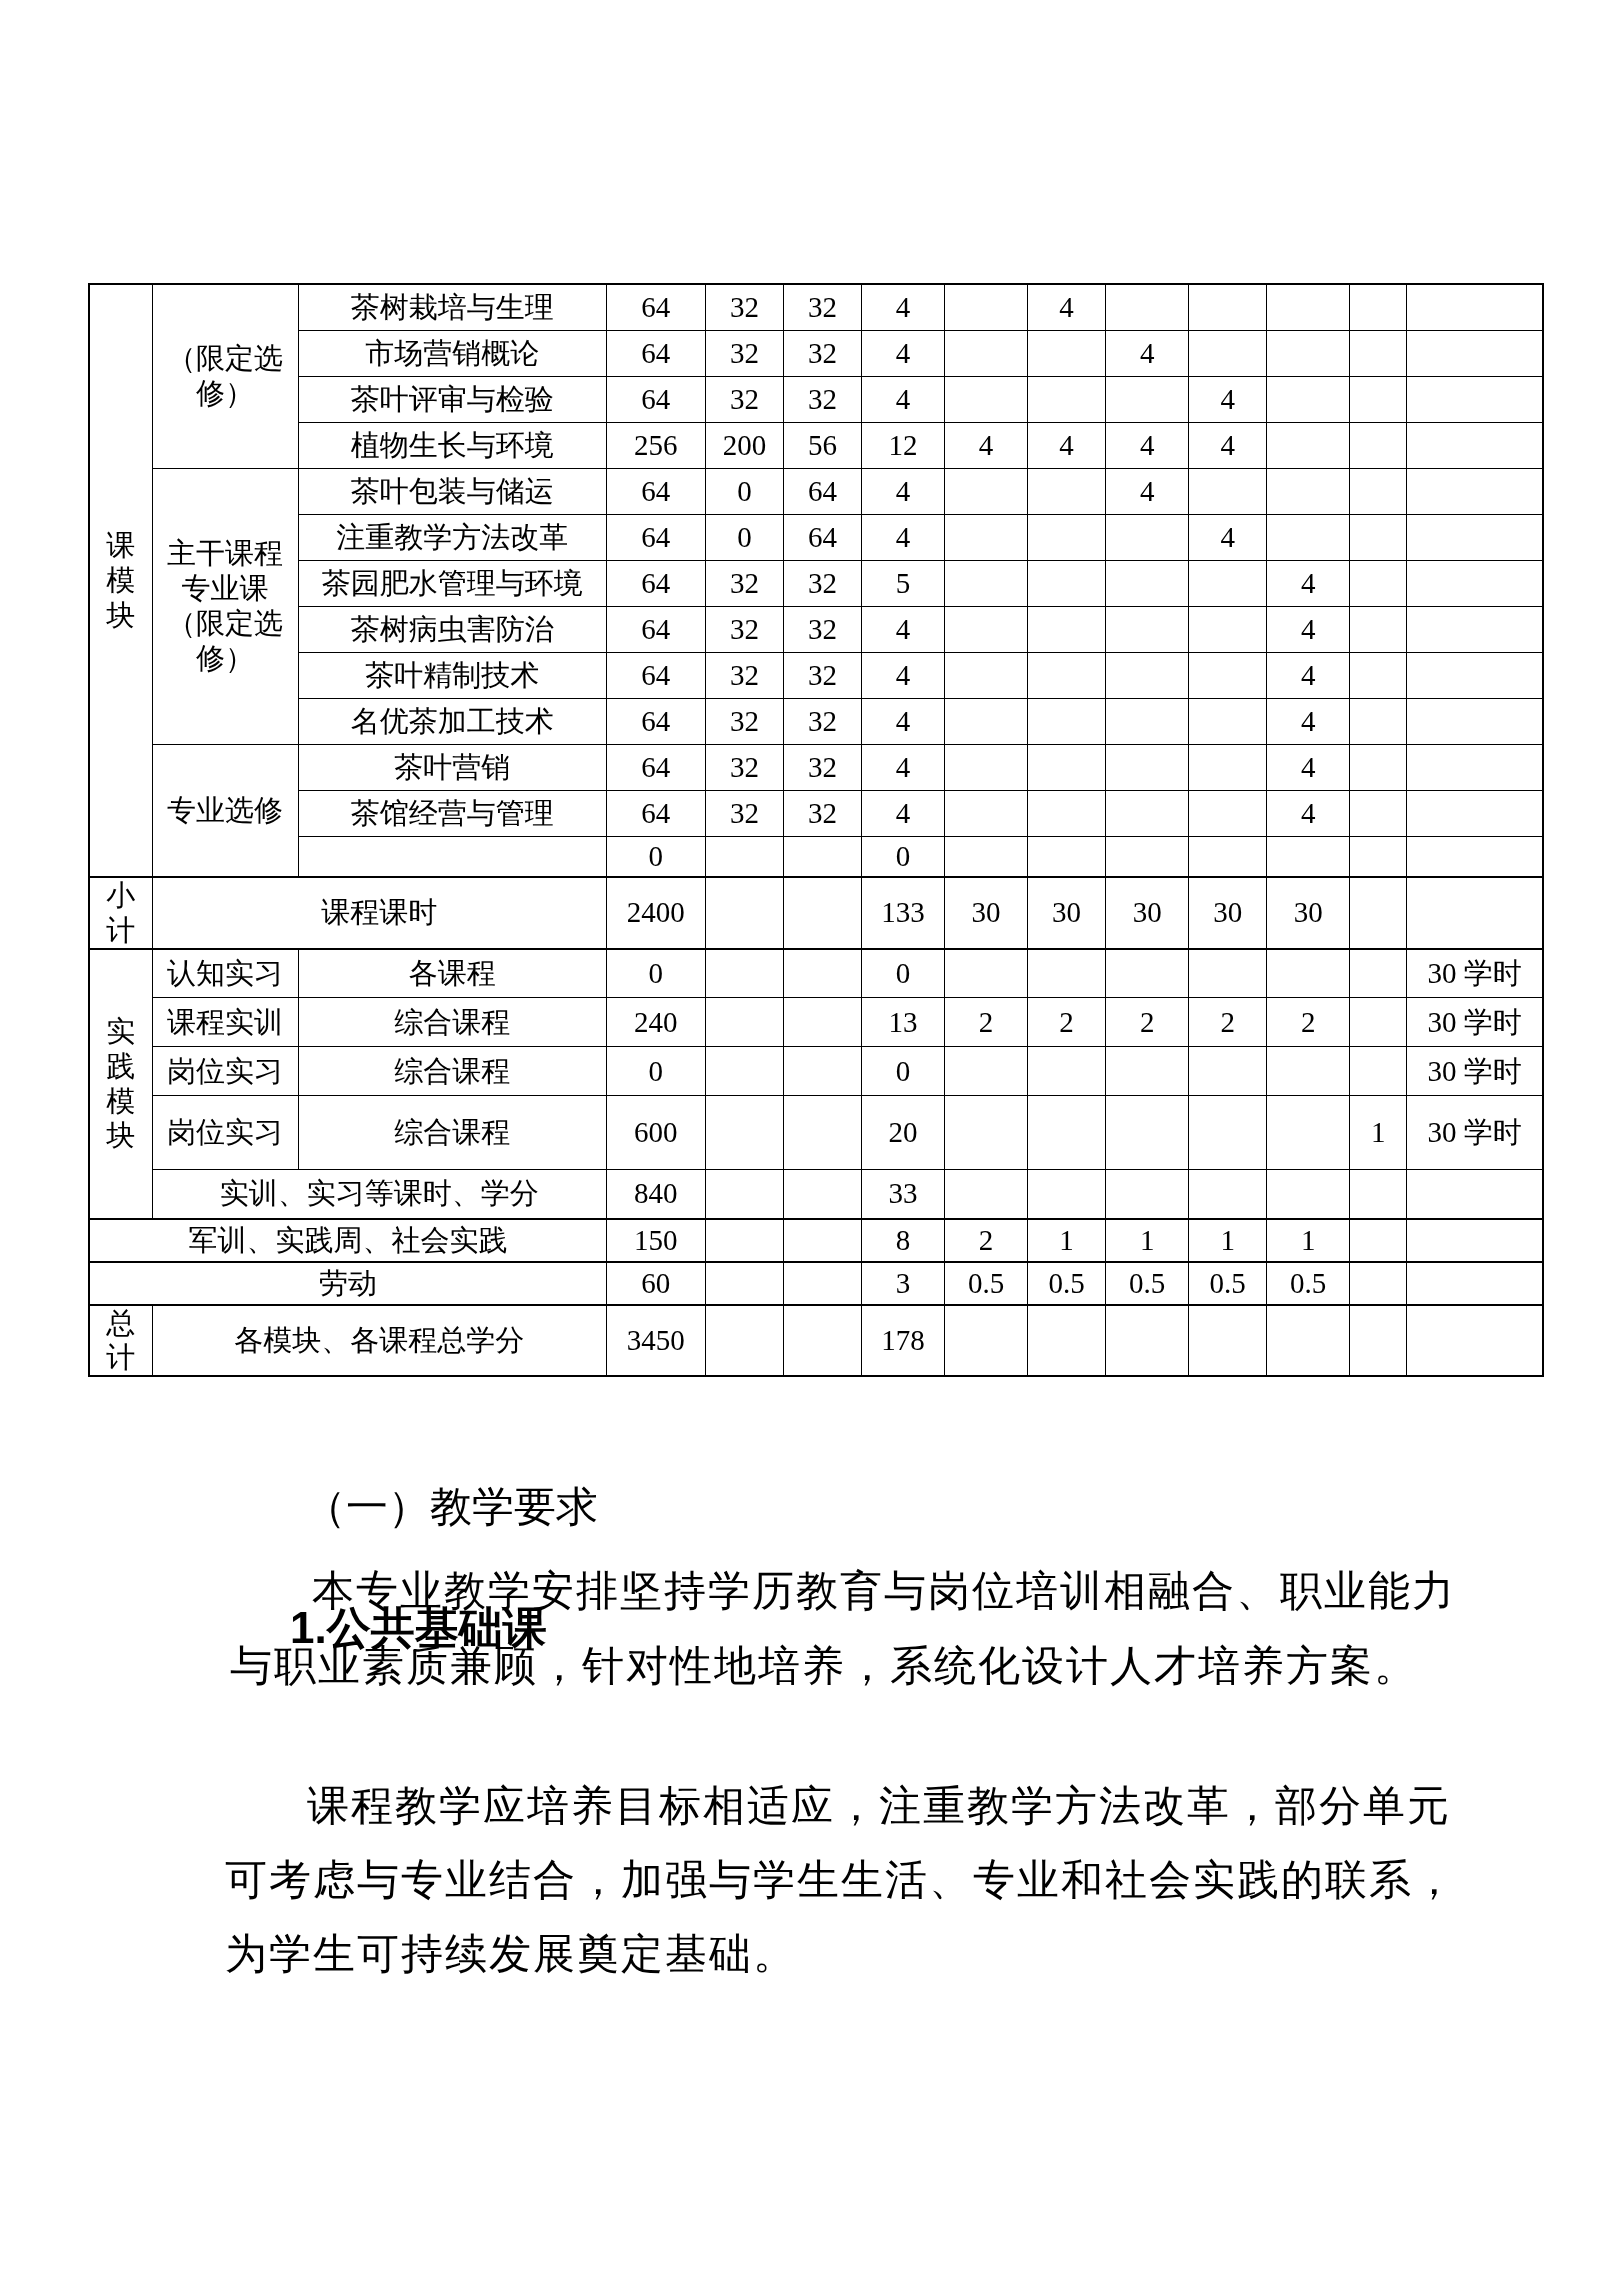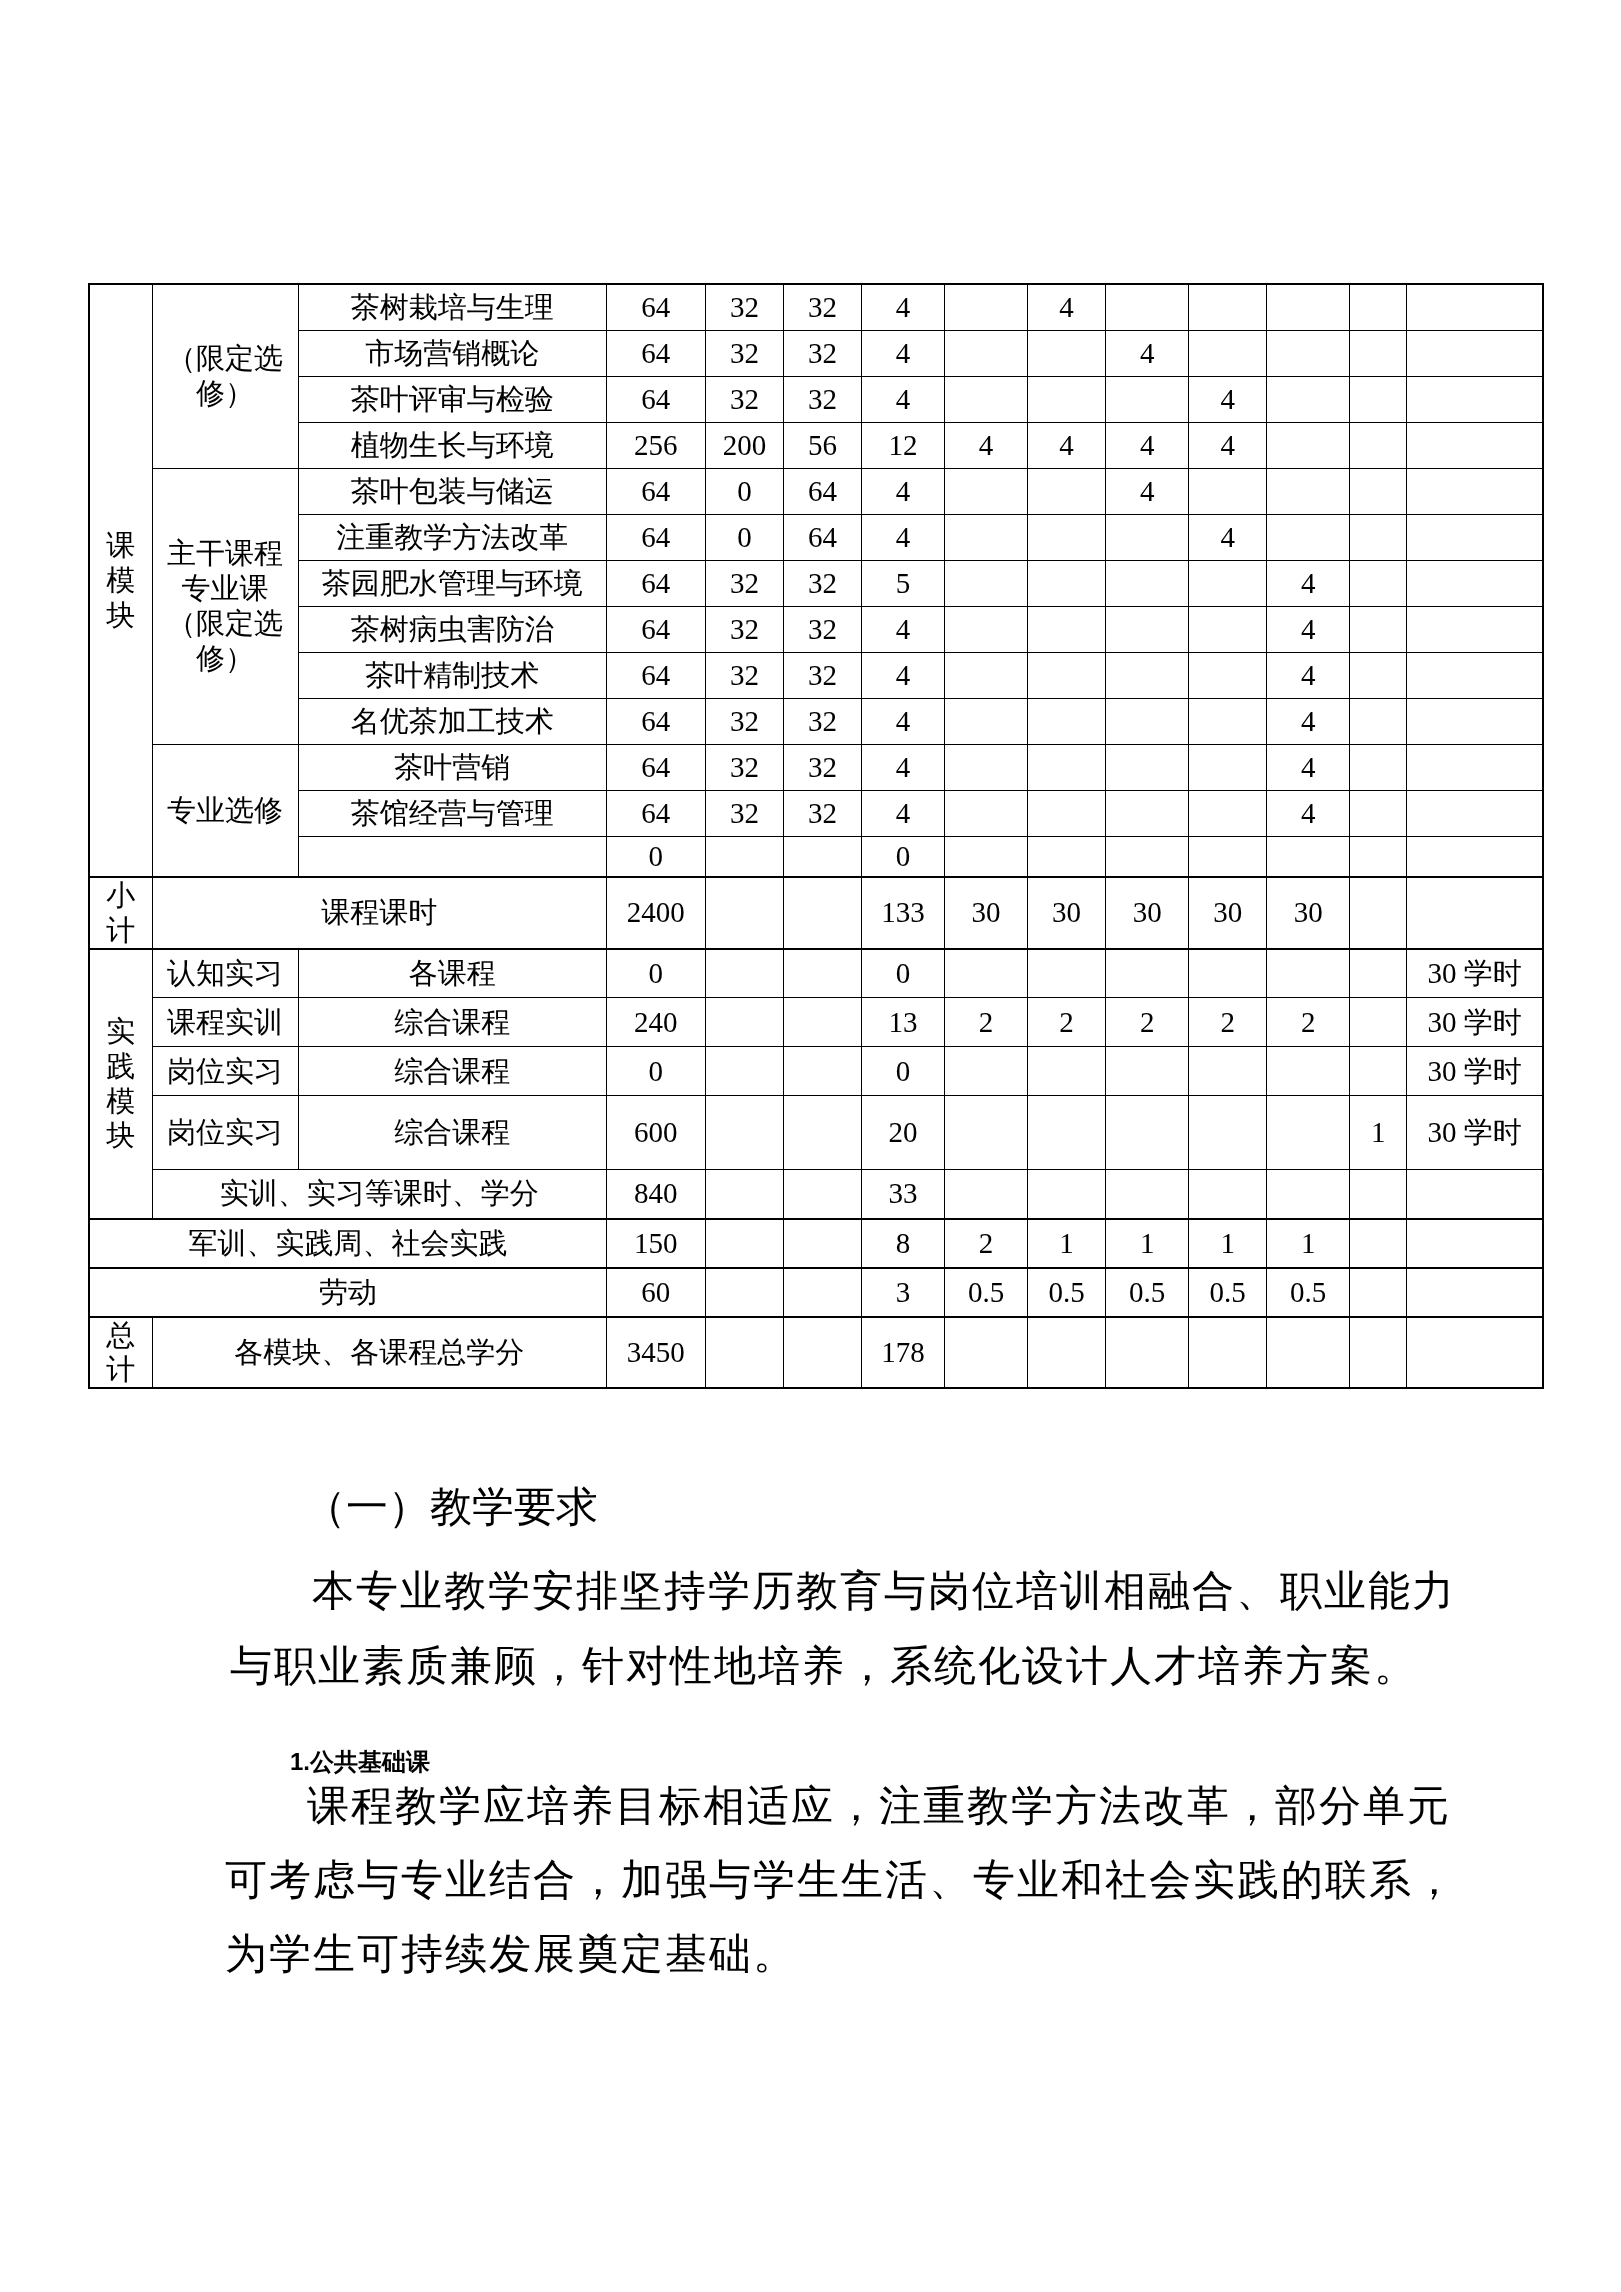--- a/index.html
+++ b/index.html
@@ -31,21 +31,21 @@
   table.curriculum{border:2px solid #000;}
   tr.frame-top td{border-top:2px solid #000;}
   
   tr.sep td{border-top:2px solid #000;}
   
   tr.course{height:46px;}
   tr.zero{height:41px;}
   tr.subtotal{height:67px;}
   tr.prac{height:49px;}
   tr.prac-tall{height:74px;}
-  tr.mil,tr.labor{height:49px;}
+  tr.mil,tr.labor{height:43px;}
   tr.grand{height:61px;}
   
   td.vmod{vertical-align:top;line-height:46px;padding-top:1px;}
   td.vprac{line-height:53px;}
   td.vsum{line-height:33px;}
   td.cat-limited{line-height:47px;}
   td.cat-main{vertical-align:top;padding-top:19.6px;line-height:47px;}
   td.name-left{text-align:left;padding-left:3.9px;}
   .h-main{
     position:absolute;left:218px;top:1409px;
@@ -57,23 +57,23 @@
     position:absolute;left:218px;top:1482px;
     font-size:42px;line-height:1.2;font-weight:normal;
     padding-left:86px;white-space:pre-line;margin:0;
   }
   .para1{
     position:absolute;left:218px;top:1542px;width:1245px;
     font-size:42px;line-height:75px;letter-spacing:2px;
     text-indent:82px;white-space:pre-line;margin:12px;
   }
   .h-num{
-    position:absolute;left:218px;top:1748px;
+    position:absolute;left:218px;top:1602px;
     font-family:"Liberation Sans","DejaVu Sans",sans-serif;
-    font-weight:bold;font-size:24px;line-height:1.2;
+    font-weight:bold;font-size:44px;line-height:1.2;
     padding-left:72px;white-space:pre-line;margin:0;
   }
   .para2{
     position:absolute;left:218px;top:1762px;width:1245px;
     font-size:42px;line-height:74px;letter-spacing:2px;
     text-indent:82px;white-space:pre-line;margin:7px;
   }
 </style>
 </head>
 <body>

